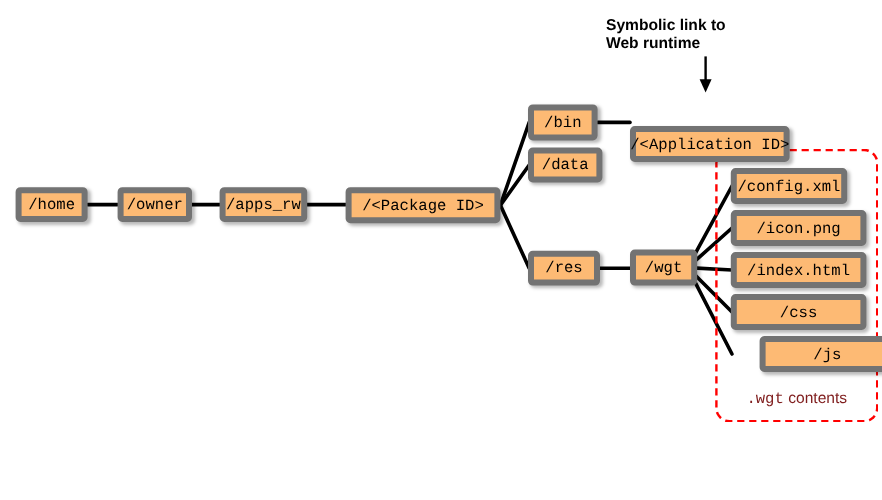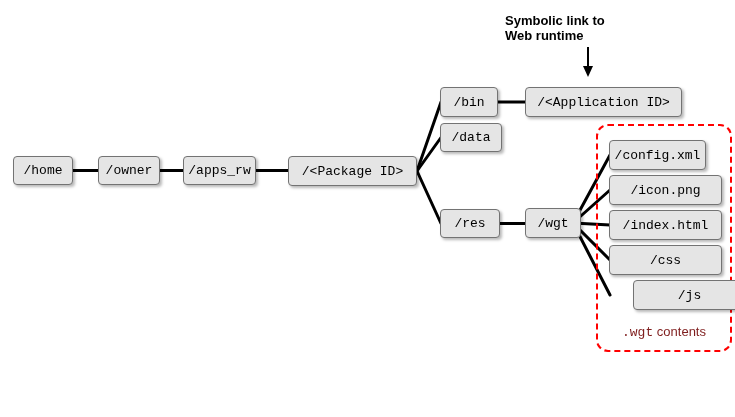--- a/index.html
+++ b/index.html
@@ -18,22 +18,22 @@
   #edges {
     position: absolute;
     left: 0;
     top: 0;
     width: 735px;
     height: 417px;
   }
   .node {
     position: absolute;
     box-sizing: border-box;
-    background: #e5e5e5;
-    border: 1px solid #737373;
+    background: #fdba74;
+    border: 5px solid #737373;
     border-radius: 4px;
     box-shadow: 2px 2px 3px rgba(0,0,0,0.28);
     display: flex;
     align-items: center;
     justify-content: center;
     font-family: "Liberation Mono", monospace;
     font-size: 13px;
     color: #000000;
     white-space: nowrap;
   }
@@ -75,21 +75,21 @@
   .wgt-caption .sans {
     font-family: "Liberation Sans", sans-serif;
   }
   
   #n-home        { left: 13px;  top: 156px; width: 60px;  height: 29px; }
   #n-owner       { left: 98px;  top: 156px; width: 62px;  height: 29px; }
   #n-apps-rw     { left: 183px; top: 156px; width: 73px;  height: 29px; }
   #n-package-id  { left: 288px; top: 156px; width: 129px; height: 30px; }
   #n-bin         { left: 440px; top: 87px;  width: 58px;  height: 30px; }
   #n-data        { left: 440px; top: 123px; width: 62px;  height: 29px; }
-  #n-application-id { left: 525px; top: 87px; width: 157px; height: 30px; }
+  #n-application-id { left: 525px; top: 105px; width: 133px; height: 30px; }
   #n-res         { left: 440px; top: 209px; width: 60px;  height: 29px; }
   #n-wgt         { left: 525px; top: 208px; width: 56px;  height: 30px; }
   #n-config-xml  { left: 609px; top: 140px; width: 97px; height: 30px; }
   #n-icon-png    { left: 609px; top: 175px; width: 113px; height: 30px; }
   #n-index-html  { left: 609px; top: 210px; width: 113px; height: 30px; }
   #n-css         { left: 609px; top: 245px; width: 113px; height: 30px; }
   #n-js          { left: 609px; top: 280px; width: 113px; height: 30px; margin-left: 24px; }
 </style>
 </head>
 <body>

